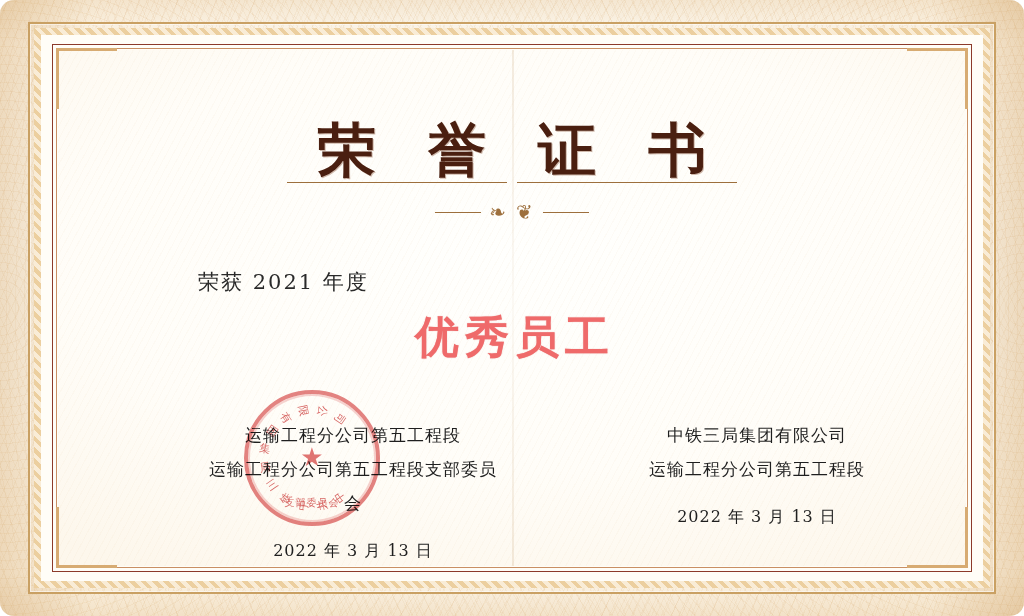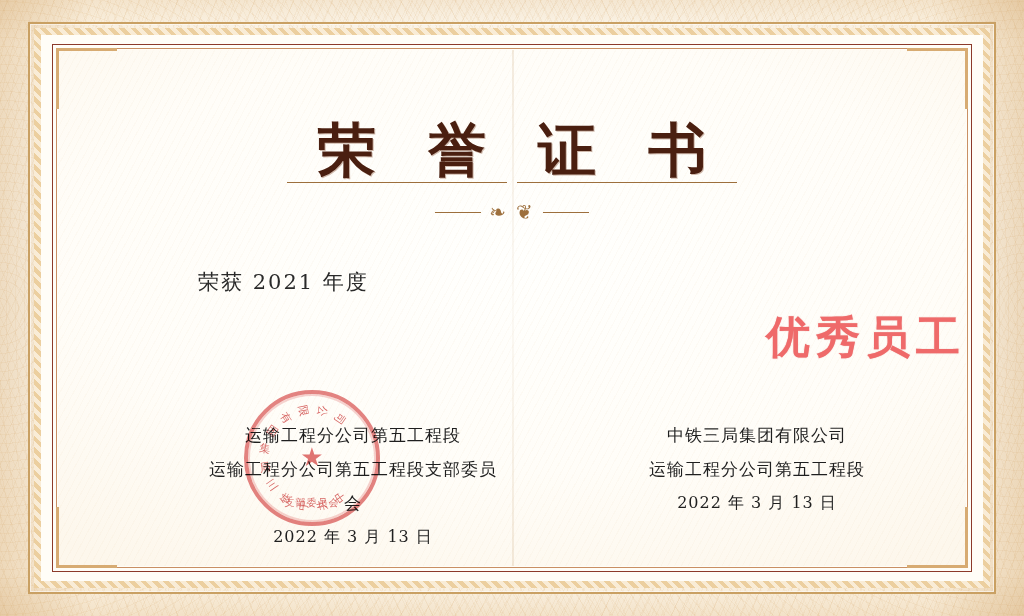--- a/index.html
+++ b/index.html
@@ -15,20 +15,21 @@
   }
 
   .certificate {
     position: relative;
     width: 1024px;
     height: 616px;
     background:
       radial-gradient(ellipse 70% 60% at 50% 45%, #fffefb 0%, #fffdf7 55%, #fdf4e4 100%),
       linear-gradient(90deg, #f6e2c4 0%, #fdf6ea 12%, #fffdf8 50%, #fdf6ea 88%, #f3dcba 100%);
     overflow: hidden;
+    border-radius: 14px;
   }
 
   
   .guilloche {
     position: absolute;
     inset: 0;
     opacity: .55;
     background-image:
       repeating-linear-gradient(115deg, rgba(214,166,104,.18) 0px, rgba(214,166,104,.18) 1px, transparent 1px, transparent 7px),
       repeating-linear-gradient(65deg, rgba(214,166,104,.16) 0px, rgba(214,166,104,.16) 1px, transparent 1px, transparent 7px);
@@ -174,21 +175,21 @@
     left: 140px;
     font-size: 21px;
     color: #2a2a2a;
     letter-spacing: 2px;
     font-family: "DejaVu Serif", "Liberation Serif", serif;
   }
   .award {
     position: absolute;
     top: 258px;
     left: 0; right: 0;
-    text-align: right;
+    text-align: center;
     font-size: 44px;
     font-weight: bold;
     letter-spacing: 6px;
     text-indent: 6px;
     color: #ef6a6a;
     font-family: "DejaVu Sans", "Liberation Sans", sans-serif;
     text-shadow: 0 0 1px rgba(210,60,60,.5);
   }
 
   
@@ -196,21 +197,21 @@
     position: absolute;
     text-align: center;
     font-size: 17px;
     color: #1f1f1f;
     line-height: 34px;
     letter-spacing: 1px;
     font-family: "DejaVu Serif", "Liberation Serif", serif;
   }
   .sig-left { top: 368px; left: 150px; width: 290px; }
   .sig-right { top: 368px; right: 64px; width: 290px; }
-  .sig .date { font-size: 16px; }
+  .sig .date { font-size: 16px; margin-top: 14px; }
 
   
   .seal {
     position: absolute;
     top: 340px;
     left: 186px;
     width: 128px;
     height: 128px;
     border-radius: 50%;
     border: 4px solid rgba(206,40,40,.72);

